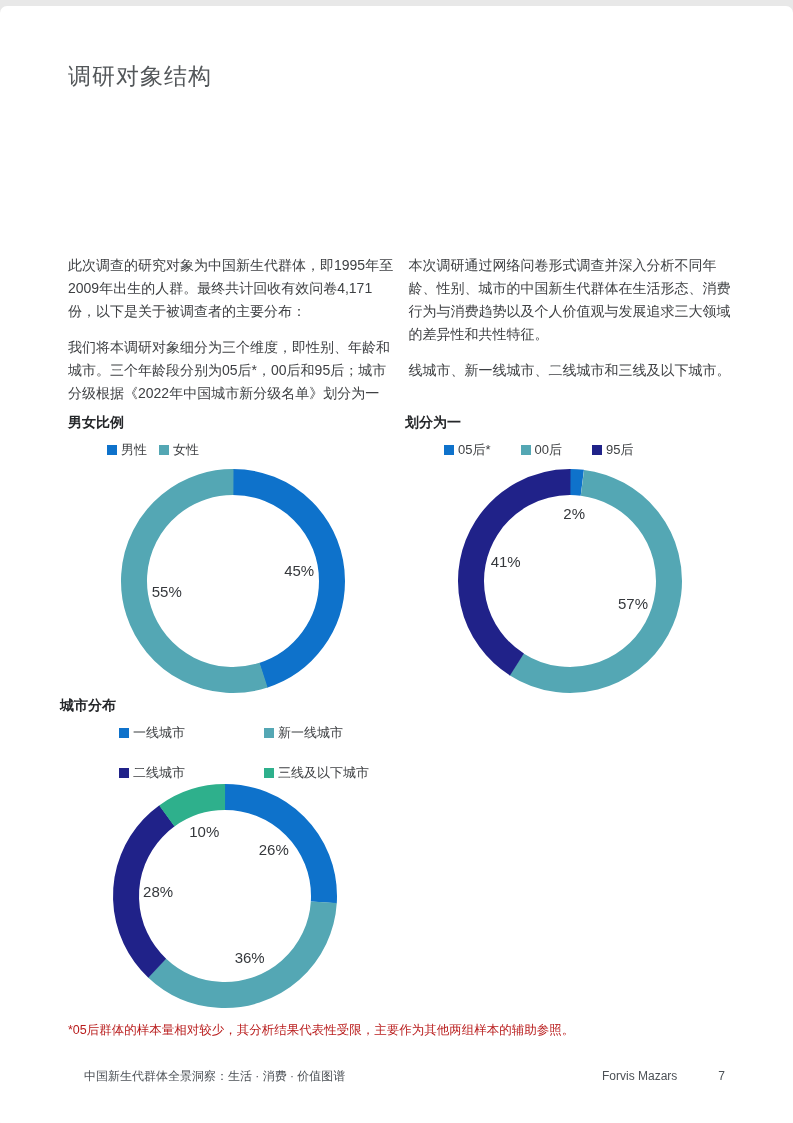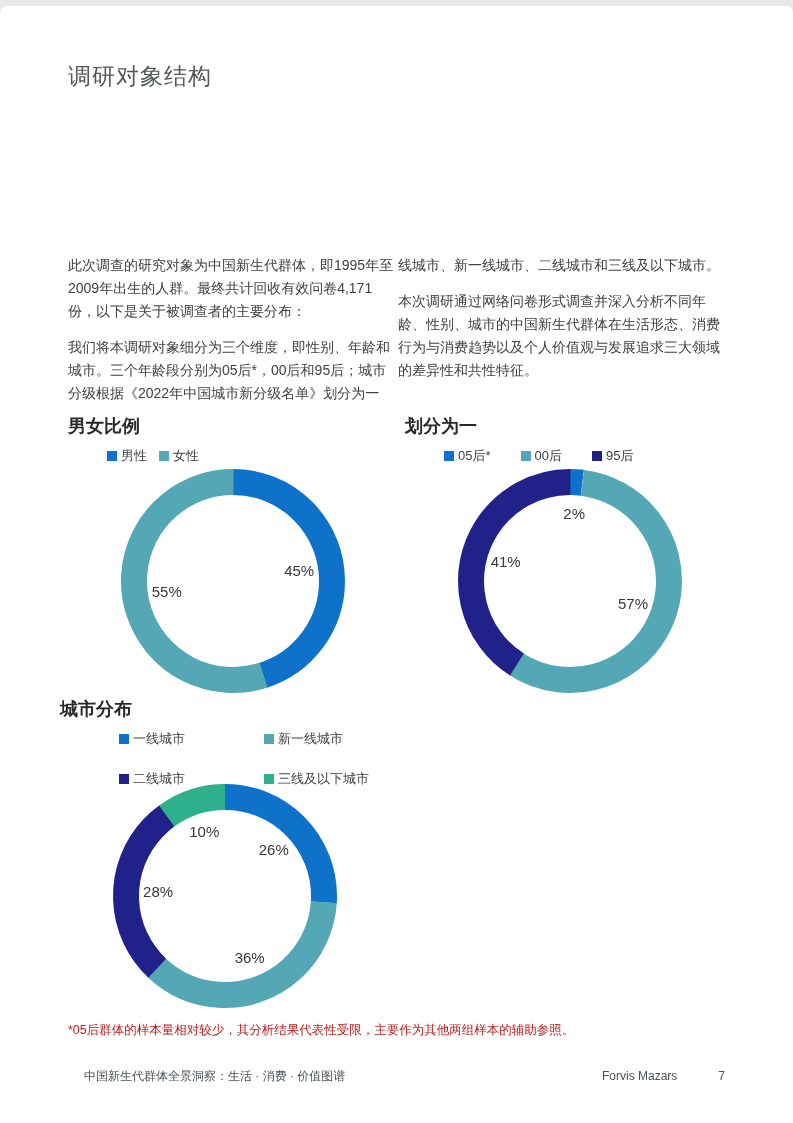--- a/index.html
+++ b/index.html
@@ -14,31 +14,31 @@
     border-radius:7px;
   }
   .page-title {
     position:absolute; left:68px; top:55px;
     margin:0;
     font-size:23px; font-weight:400; letter-spacing:1px;
     color:#53575a;
   }
   .intro {
     position:absolute; left:68px; top:248px; width:666px;
-    display:flex; gap:4px;
+    display:flex; gap:15px;
   }
   .intro-col { width:326px; font-size:14px; line-height:23px; color:#3e4043; }
   .intro-col p { margin:0 0 13px 0; }
 
   .chart { position:absolute; }
   #chart-gender { left:68px;  top:408px; width:337px; height:285px; }
   #chart-age    { left:405px; top:408px; width:337px; height:285px; }
   #chart-city   { left:60px;  top:691px; width:337px; height:322px; }
 
-  .chart-title { margin:0; font-size:18px; font-weight:700; color:#25272a; }
+  .chart-title { margin:0; font-size:14px; font-weight:700; color:#25272a; }
 
   .legend {
     display:flex; align-items:center;
     margin:9px 0 0 12px;
     font-size:13px; color:#3e4043;padding-left:27px;
   }
   .legend-item { display:inline-flex; align-items:center; white-space:nowrap; }
   .swatch { width:10px; height:10px; margin-right:4px; flex:none; display:inline-block; }
   #chart-gender .legend .legend-item + .legend-item { margin-left:12px; }
   #chart-age .legend .legend-item + .legend-item { margin-left:30px; }
@@ -70,22 +70,22 @@
 <div class="page">
 
   <h1 class="page-title">调研对象结构</h1>
 
   <section class="intro">
     <div class="intro-col">
       <p>此次调查的研究对象为中国新生代群体，即1995年至2009年出生的人群。最终共计回收有效问卷4,171份，以下是关于被调查者的主要分布：</p>
       <p>我们将本调研对象细分为三个维度，即性别、年龄和城市。三个年龄段分别为05后*，00后和95后；城市分级根据《2022年中国城市新分级名单》划分为一</p>
     </div>
     <div class="intro-col">
+      <p>本次调研通过网络问卷形式调查并深入分析不同年龄、性别、城市的中国新生代群体在生活形态、消费行为与消费趋势以及个人价值观与发展追求三大领域的差异性和共性特征。</p>
       <p>线城市、新一线城市、二线城市和三线及以下城市。</p>
-      <p>本次调研通过网络问卷形式调查并深入分析不同年龄、性别、城市的中国新生代群体在生活形态、消费行为与消费趋势以及个人价值观与发展追求三大领域的差异性和共性特征。</p>
     </div>
   </section>
 
   <section class="chart" id="chart-gender">
     <h2 class="chart-title">男女比例</h2>
     <div class="legend">
         <span class="legend-item">
           <span class="swatch" style="background: rgb(14, 114, 203);"></span>
           <span>男性</span>
         </span>

